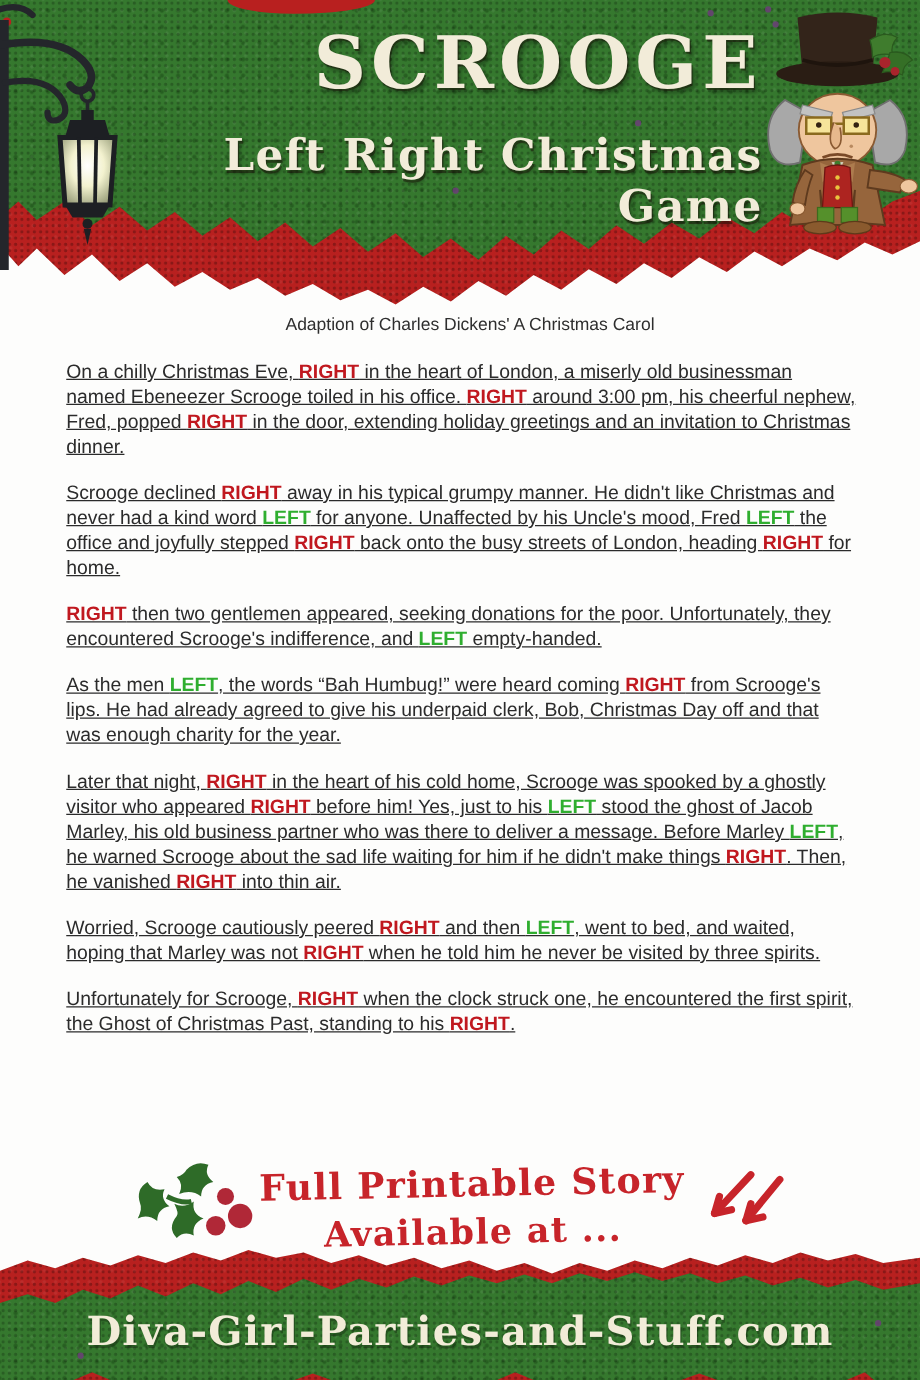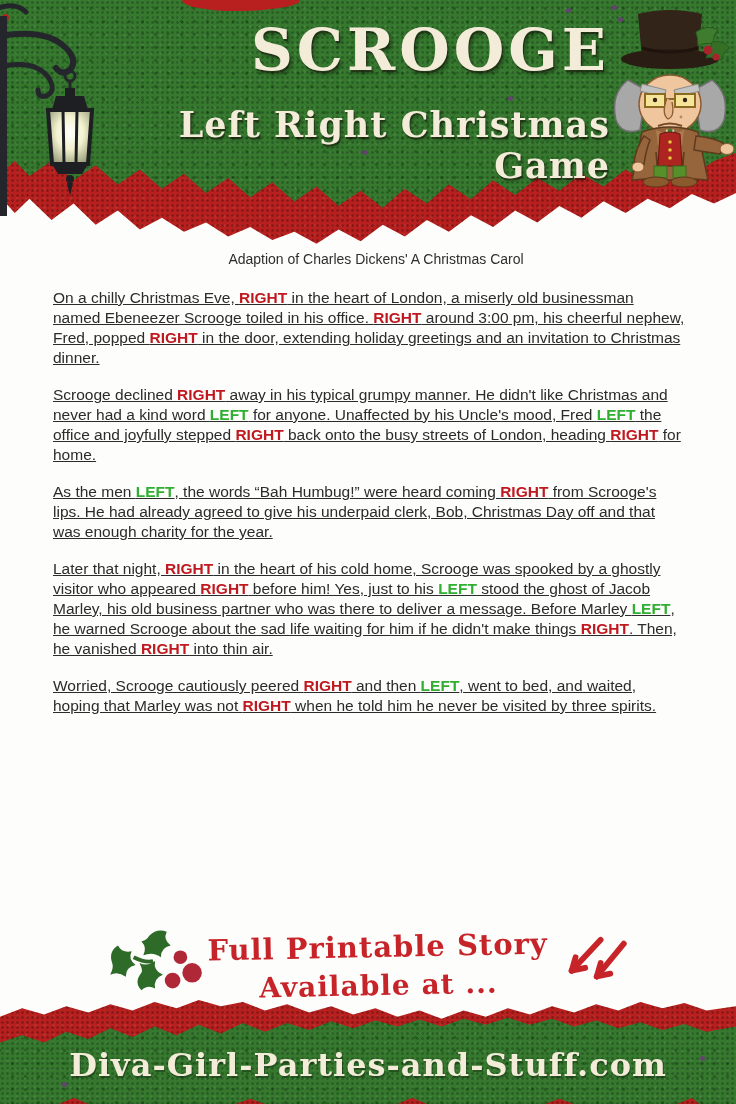--- a/index.html
+++ b/index.html
@@ -180,23 +180,25 @@
 
   <div class="header-titles">
     <div class="game-title">SCROOGE</div>
     <div class="game-subtitle">Left Right Christmas Game</div>
   </div>
 
   <div class="tagline">Adaption of Charles Dickens' A Christmas Carol</div>
   <div class="story">
       <p><span class="plain">On a chilly Christmas Eve, </span><span class="right">RIGHT</span><span class="plain"> in the heart of London, a miserly old businessman named Ebeneezer Scrooge toiled in his office. </span><span class="right">RIGHT</span><span class="plain"> around 3:00 pm, his cheerful nephew, Fred, popped </span><span class="right">RIGHT</span><span class="plain"> in the door, extending holiday greetings and an invitation to Christmas dinner.</span></p>
       <p><span class="plain">Scrooge declined </span><span class="right">RIGHT</span><span class="plain"> away in his typical grumpy manner. He didn't like Christmas and never had a kind word </span><span class="left">LEFT</span><span class="plain"> for anyone.  Unaffected by his Uncle's mood, Fred </span><span class="left">LEFT</span><span class="plain"> the office and joyfully stepped </span><span class="right">RIGHT</span><span class="plain"> back onto the busy streets of London, heading </span><span class="right">RIGHT</span><span class="plain"> for home.</span></p>
+      <p><span class="right">RIGHT</span><span class="plain"> then two gentlemen appeared, seeking donations for the poor. Unfortunately, they encountered Scrooge's indifference, and </span><span class="left">LEFT</span><span class="plain"> empty-handed.</span></p>
       <p><span class="plain">As the men </span><span class="left">LEFT</span><span class="plain">, the words “Bah Humbug!” were heard coming </span><span class="right">RIGHT</span><span class="plain"> from Scrooge's lips. He had already agreed to give his underpaid clerk, Bob, Christmas Day off and that was enough charity for the year.</span></p>
       <p><span class="plain">Later that night, </span><span class="right">RIGHT</span><span class="plain"> in the heart of his cold home, Scrooge was spooked by a ghostly visitor who appeared </span><span class="right">RIGHT</span><span class="plain"> before him! Yes, just to his </span><span class="left">LEFT</span><span class="plain"> stood the ghost of Jacob Marley, his old business partner who was there to deliver a message. Before Marley </span><span class="left">LEFT</span><span class="plain">, he warned Scrooge about the sad life waiting for him if he didn't make things </span><span class="right">RIGHT</span><span class="plain">. Then, he vanished </span><span class="right">RIGHT</span><span class="plain"> into thin air.</span></p>
       <p><span class="plain">Worried, Scrooge cautiously peered </span><span class="right">RIGHT</span><span class="plain"> and then </span><span class="left">LEFT</span><span class="plain">, went to bed, and waited, hoping that Marley was not </span><span class="right">RIGHT</span><span class="plain"> when he told him he never be visited by three spirits.</span></p>
+      <p><span class="plain">Unfortunately for Scrooge, </span><span class="right">RIGHT</span><span class="plain"> when the clock struck one, he encountered the first spirit, the Ghost of Christmas Past, standing to his </span><span class="right">RIGHT</span><span class="plain">.</span></p>
     </div>
 
   <div class="holly">
     <svg width="118" height="78" viewBox="0 0 120 80">
       <path d="M14 38 Q10 26 20 20 Q24 28 34 26 Q30 34 38 40 Q28 42 28 52 Q20 46 12 50 Q16 42 14 38 Z" fill="#2e6b28"></path>
       <path d="M52 10 Q60 2 70 6 Q66 14 74 20 Q64 22 64 32 Q56 26 46 30 Q50 22 44 16 Q50 14 52 10 Z" fill="#2e6b28"></path>
       <path d="M44 48 Q36 58 44 66 Q50 60 58 64 Q56 54 66 50 Q56 46 58 36 Q50 42 42 38 Q46 46 44 48 Z" fill="#2e6b28"></path>
       <path d="M36 32 Q48 38 56 36" stroke="#2e6b28" stroke-width="4" fill="none"></path>
       <circle cx="84" cy="32" r="7" fill="#b02837"></circle>
       <circle cx="96" cy="48" r="10" fill="#b02837"></circle>

